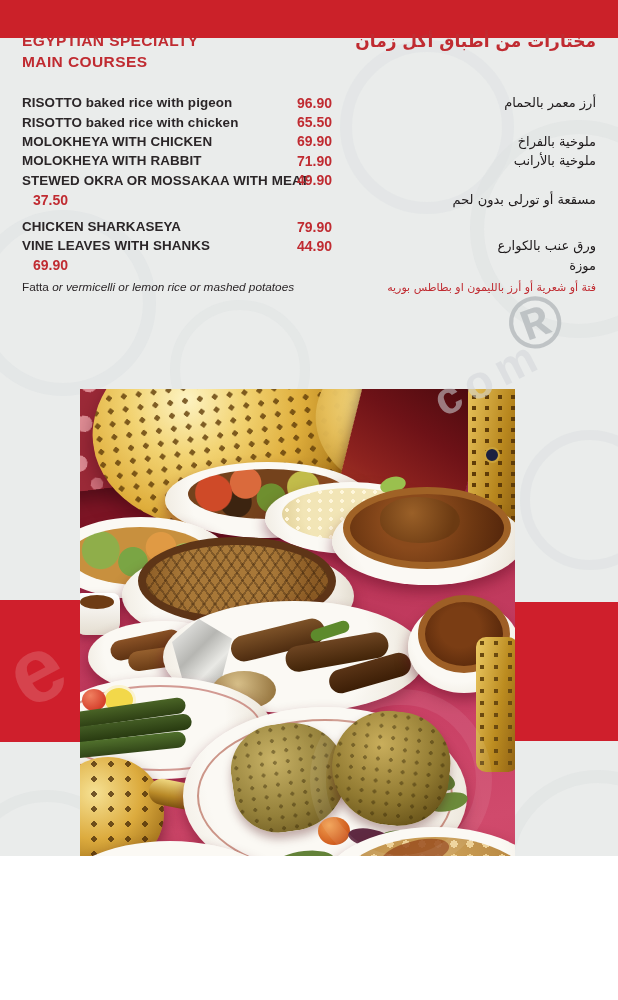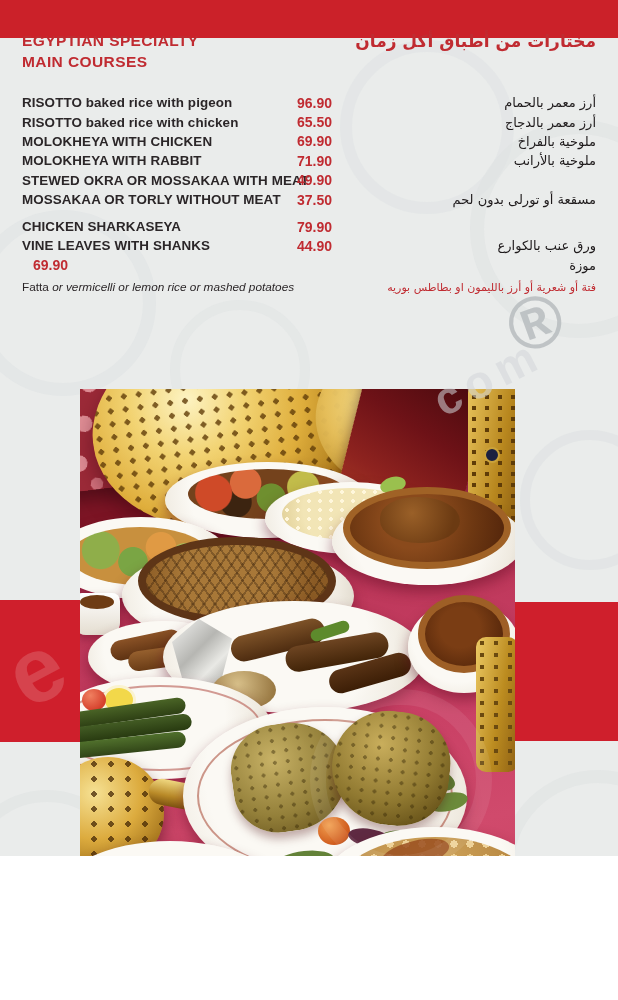--- a/index.html
+++ b/index.html
@@ -199,38 +199,36 @@
 
   <div class="menu">
     <div class="row">
       <span class="en">RISOTTO baked rice with pigeon</span>
       <span class="price">96.90</span>
       <span class="ar">أرز معمر بالحمام</span>
     </div>
     <div class="row">
       <span class="en">RISOTTO baked rice with chicken</span>
       <span class="price">65.50</span>
-      <span class="ar">أرز معمر بالدجاج</span>
     </div>
     <div class="row">
       <span class="en">MOLOKHEYA WITH CHICKEN</span>
       <span class="price">69.90</span>
       <span class="ar">ملوخية بالفراخ</span>
     </div>
     <div class="row">
       <span class="en">MOLOKHEYA WITH RABBIT</span>
       <span class="price">71.90</span>
       <span class="ar">ملوخية بالأرانب</span>
     </div>
     <div class="row">
       <span class="en">STEWED OKRA OR MOSSAKAA WITH MEAT</span>
       <span class="price">49.90</span>
     </div>
     <div class="row">
-      <span class="en">MOSSAKAA OR TORLY WITHOUT MEAT</span>
       <span class="price">37.50</span>
       <span class="ar">مسقعة أو تورلى بدون لحم</span>
     </div>
     <div class="row gap">
       <span class="en">CHICKEN SHARKASEYA</span>
       <span class="price">79.90</span>
     </div>
     <div class="row">
       <span class="en">VINE LEAVES WITH SHANKS</span>
       <span class="price">44.90</span>

